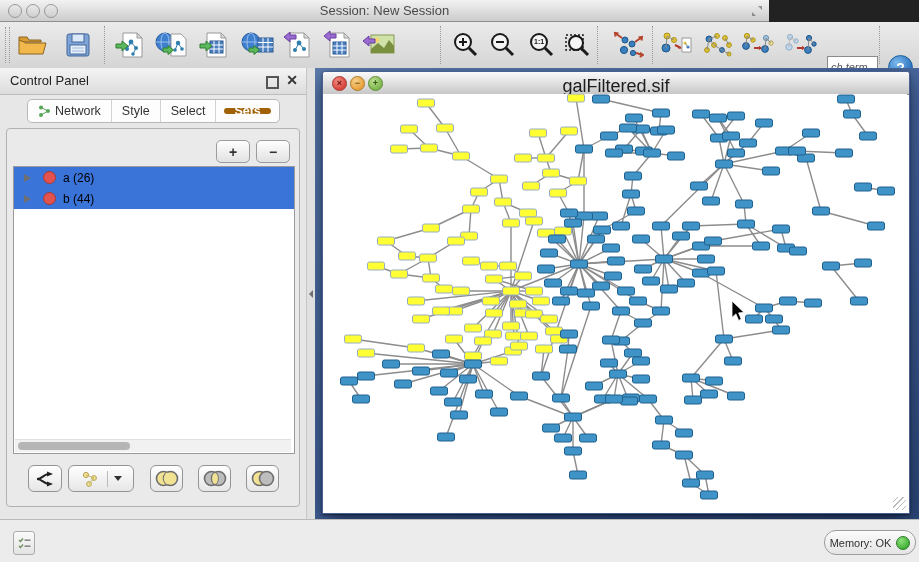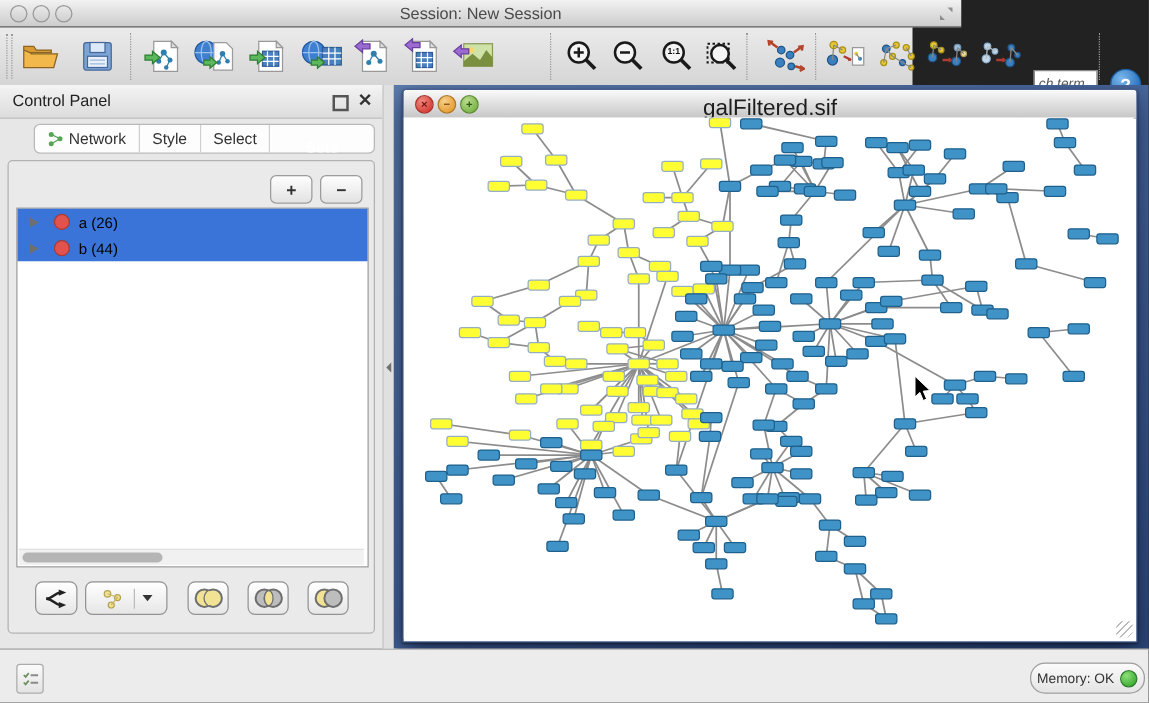--- a/index.html
+++ b/index.html
@@ -4,38 +4,38 @@
 <style>
   html,body{margin:0;padding:0;background:#222;}
   body{width:919px;height:562px;overflow:hidden;font-family:"Liberation Sans",sans-serif;position:relative;-webkit-font-smoothing:antialiased;}
   .abs{position:absolute;}
   
   #titlebar{left:0;top:0;width:769px;height:21px;background:linear-gradient(#f2f2f2,#cccccc);border-bottom:1px solid #8f8f8f;}
   .tl-circle{width:12px;height:12px;border-radius:50%;border:1px solid #979797;background:linear-gradient(#e9e9e9,#cfcfcf);top:4px;}
   #win-title{left:0;right:0;top:3px;text-align:center;font-size:13px;color:#4a4a4a;}
   #grow-icon{right:6px;top:5px;width:12px;height:12px;opacity:.65;}
   
-  #toolbar{left:0;top:22px;width:730px;height:46px;background:linear-gradient(#ebebeb,#d5d5d5);border-bottom:1px solid #9e9e9e;}
+  #toolbar{left:0;top:22px;width:919px;height:46px;background:linear-gradient(#ebebeb,#d5d5d5);border-bottom:1px solid #9e9e9e;}
   .tsep{top:4px;width:0;height:38px;border-left:1px dotted #9a9a9a;}
   #drag-handle{left:5px;top:5px;width:3px;height:36px;border-left:1px dotted #999;border-right:1px dotted #999;}
   .tbtn{top:3px;width:40px;height:40px;display:flex;align-items:center;justify-content:center;border-radius:4px;}
   #search-box{left:827px;top:34px;width:46px;height:20px;border:1px solid #8a8a8a;background:#fff;font-style:italic;font-size:11px;color:#555;padding:0 0 0 3px;font-family:"Liberation Sans",sans-serif;}
   #help-btn{left:888px;top:33px;width:23px;height:23px;border-radius:50%;background:radial-gradient(circle at 35% 30%,#7cb9ec,#2a72c0 70%);border:1px solid #1c5f9e;color:#fff;font-weight:bold;font-size:14px;display:flex;align-items:center;justify-content:center;}
   
   #main{left:0;top:68px;width:919px;height:451px;}
   
-  #control-panel{left:0;top:0;width:306px;height:451px;background:#e7e7e7;padding-left:12px;}
+  #control-panel{left:0;top:0;width:306px;height:451px;background:#e7e7e7;}
   #cp-header{left:0;top:0;width:306px;height:26px;background:linear-gradient(#f4f4f4,#dcdcdc);border-bottom:1px solid #bdbdbd;}
   #cp-title{left:10px;top:5px;font-size:13px;color:#222;}
   #cp-float{right:27px;top:8px;width:9px;height:9px;border:2px solid #555;}
   #cp-close{right:8px;top:4px;font-size:14px;font-weight:bold;color:#333;}
   #tabbar{left:27px;top:31px;height:22px;display:flex;background:#fdfdfd;border:1px solid #b9b9b9;border-radius:5px;overflow:hidden;align-items:stretch;}
   .tab{display:flex;align-items:center;padding:0 10px;font-size:12.5px;color:#333;border-right:1px solid #d2d2d2;}
   .tab:last-child{border-right:none;}
-  .tab.active{background:#a16207;color:#fff;border-radius:4px;margin:18px;font-weight:bold;}
+  .tab.active{background:#a16207;color:#fff;border-radius:4px;margin:8px;font-weight:bold;}
   #cp-content{left:6px;top:60px;width:292px;height:377px;border:1px solid #b2b2b2;border-radius:4px;background:#eaeaea;}
   .mini-btn{top:72px;width:32px;height:21px;border:1px solid #9c9c9c;border-radius:5px;background:linear-gradient(#fefefe,#e2e2e2);font-size:14px;font-weight:bold;color:#333;display:flex;align-items:center;justify-content:center;line-height:1;}
   #setlist{left:13px;top:98px;width:280px;height:286px;background:#fff;border:1px solid #9a9a9a;}
   .set-row{height:21px;display:flex;align-items:center;background:#3b74d8;}
   .tri{width:0;height:0;border-left:7px solid #6f6f6f;border-top:4.5px solid transparent;border-bottom:4.5px solid transparent;margin-left:10px;}
   .red-dot{width:11px;height:11px;border-radius:50%;background:#e2524e;border:1px solid #a93a36;margin-left:12px;}
   .set-label{margin-left:7px;font-size:12px;color:#000;}
   #hscroll{left:1px;bottom:1px;width:276px;height:12px;background:#f1f1f1;border-top:1px solid #e0e0e0;}
   #hscroll-thumb{left:3px;top:2px;width:112px;height:8px;border-radius:4px;background:#b5b5b5;}
   .cp-btn{top:397px;height:25px;border:1px solid #949494;border-radius:6px;background:linear-gradient(#fff,#e6e6e6);display:flex;align-items:center;justify-content:center;}

